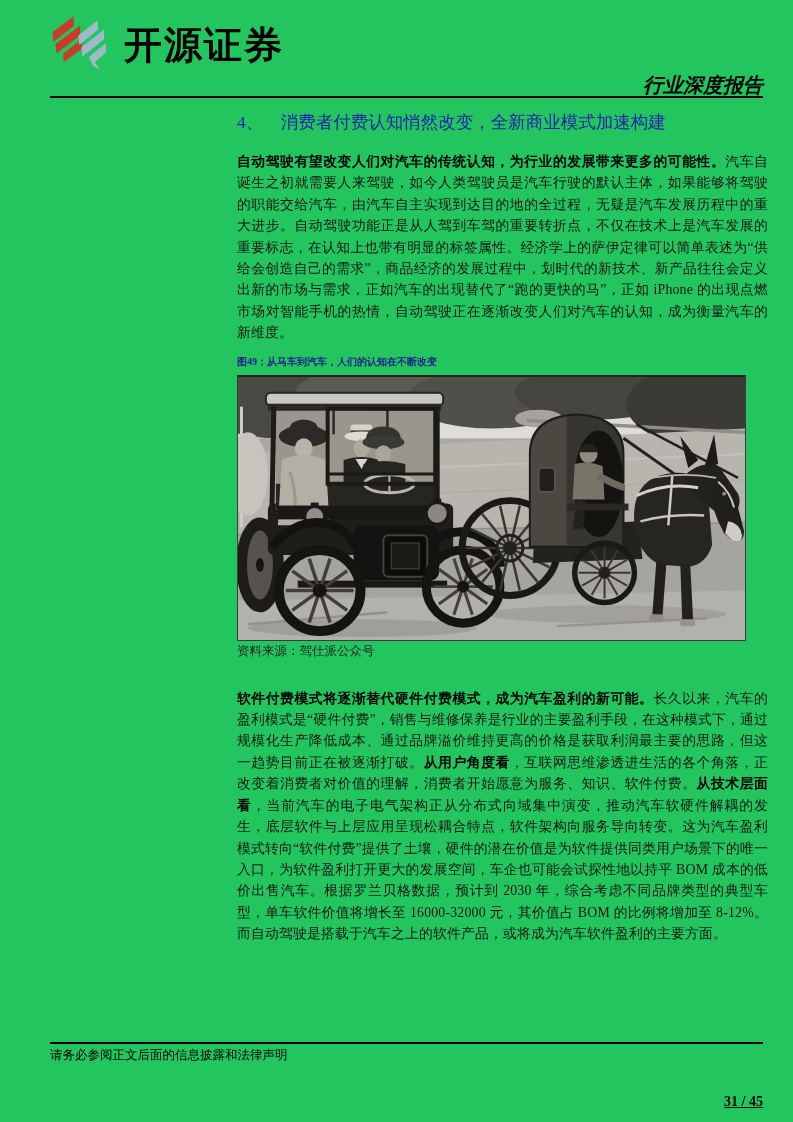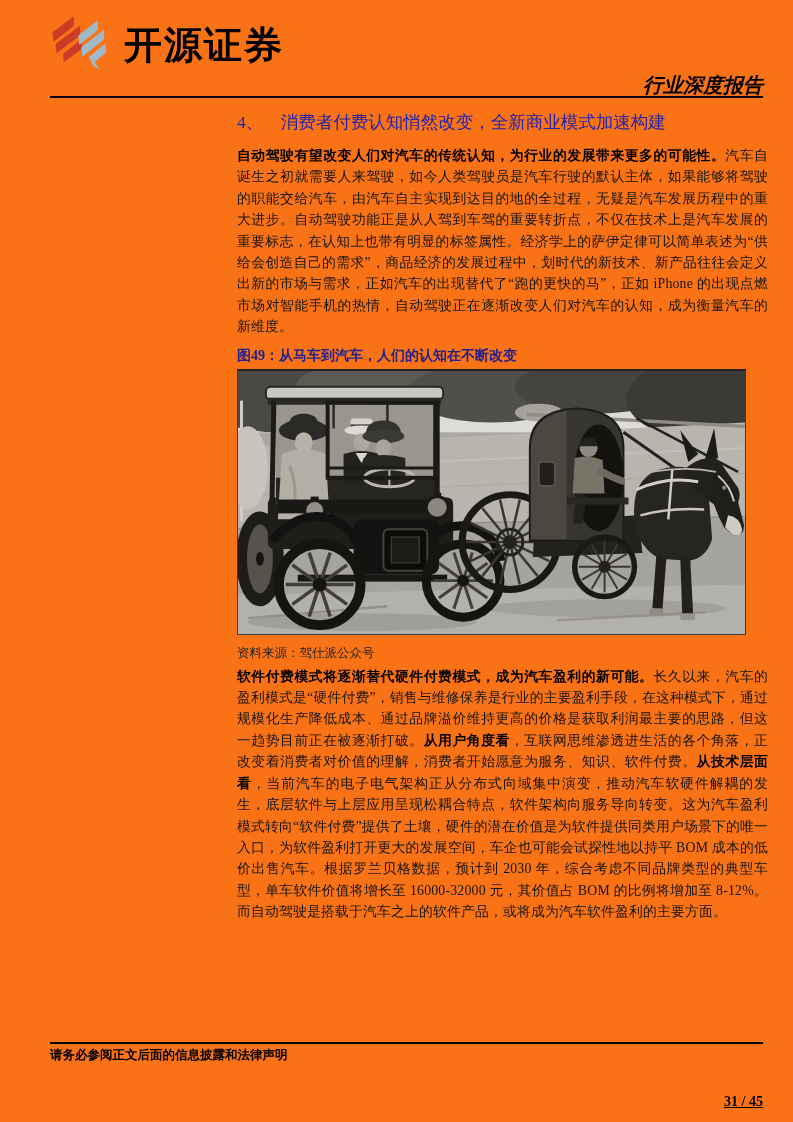--- a/index.html
+++ b/index.html
@@ -1,41 +1,41 @@
 <!DOCTYPE html>
 <html><head>
 <meta charset="utf-8">
 <style>
   * { margin:0; padding:0; box-sizing:border-box; }
   html,body { width:793px; height:1122px; background:#ffffff; }
   body { font-family:"Liberation Serif","DejaVu Serif",serif; color:#111; }
-  .page { position:relative; width:793px; height:1122px; background:#f97316; overflow:hidden; }
+  .page { position:relative; width:793px; height:1122px; background:#22c55e; overflow:hidden; }
 
   
   .logo { position:absolute; left:52px; top:16px; display:flex; align-items:center; gap:10px; }
   .logo-mark { width:62px; height:58px; }
   .logo-text { font-family:"DejaVu Sans","Liberation Sans",sans-serif; font-size:38px; font-weight:900; color:#000; letter-spacing:2px; line-height:58px; }
   .report-type { position:absolute; right:30px; top:72px; font-size:20px; font-weight:bold; font-style:italic; color:#000; }
   .rule { position:absolute; left:50px; width:713px; background:#000; }
   .rule-header { top:96px; height:2px; }
   .rule-footer { top:1042px; height:1.5px; }
 
   
   .main { position:absolute; left:237px; top:110px; width:531px; }
   .sec-title { font-size:17.5px; font-weight:normal; color:#2323AC; white-space:pre-wrap; line-height:24px; }
-  .para { margin-top:11px; font-size:13.8px; line-height:21.4px; text-align:justify; color:#141414; letter-spacing:0.2px; }
+  .para { margin-top:17px; font-size:13.8px; line-height:21.4px; text-align:justify; color:#141414; letter-spacing:0.2px; }
   .para b { font-weight:bold; color:#000; }
-  .fig-caption { margin-top:8px; margin-bottom:3px; font-size:14px; font-weight:bold; color:#20208F; line-height:20px; }
+  .fig-caption { margin-top:8px; margin-bottom:3px; font-size:10px; font-weight:bold; color:#20208F; line-height:20px; }
   .photo-wrap { width:509px; height:266px; border:1px solid #3c3c3c; border-top:2px solid #222; background:#aaa8a2; }
   .photo-wrap svg { display:block; width:100%; height:100%; }
-  .source { margin-top:10px; font-size:12.5px; color:#222; line-height:17px; }
-  .p2 { margin-top:4px; }
+  .source { margin-top:2px; font-size:12.5px; color:#222; line-height:17px; }
+  .p2 { margin-top:28px; }
 
   
-  .footer-disclaimer { position:absolute; left:50px; top:1047px; font-size:12.5px; font-weight:bold; color:#000; }
+  .footer-disclaimer { position:absolute; left:50px; top:1047px; font-size:12.5px; font-weight:normal; color:#000; }
   .footer-page { position:absolute; right:30px; top:1094px; font-size:14px; font-weight:bold; color:#000;text-decoration:underline; }
 </style>
 </head>
 <body>
 
 <div class="page">
 
   <div class="logo">
     <svg class="logo-mark" viewBox="0 0 62 58">
       <g fill="#CC3A28" transform="rotate(-24 18 26)">

